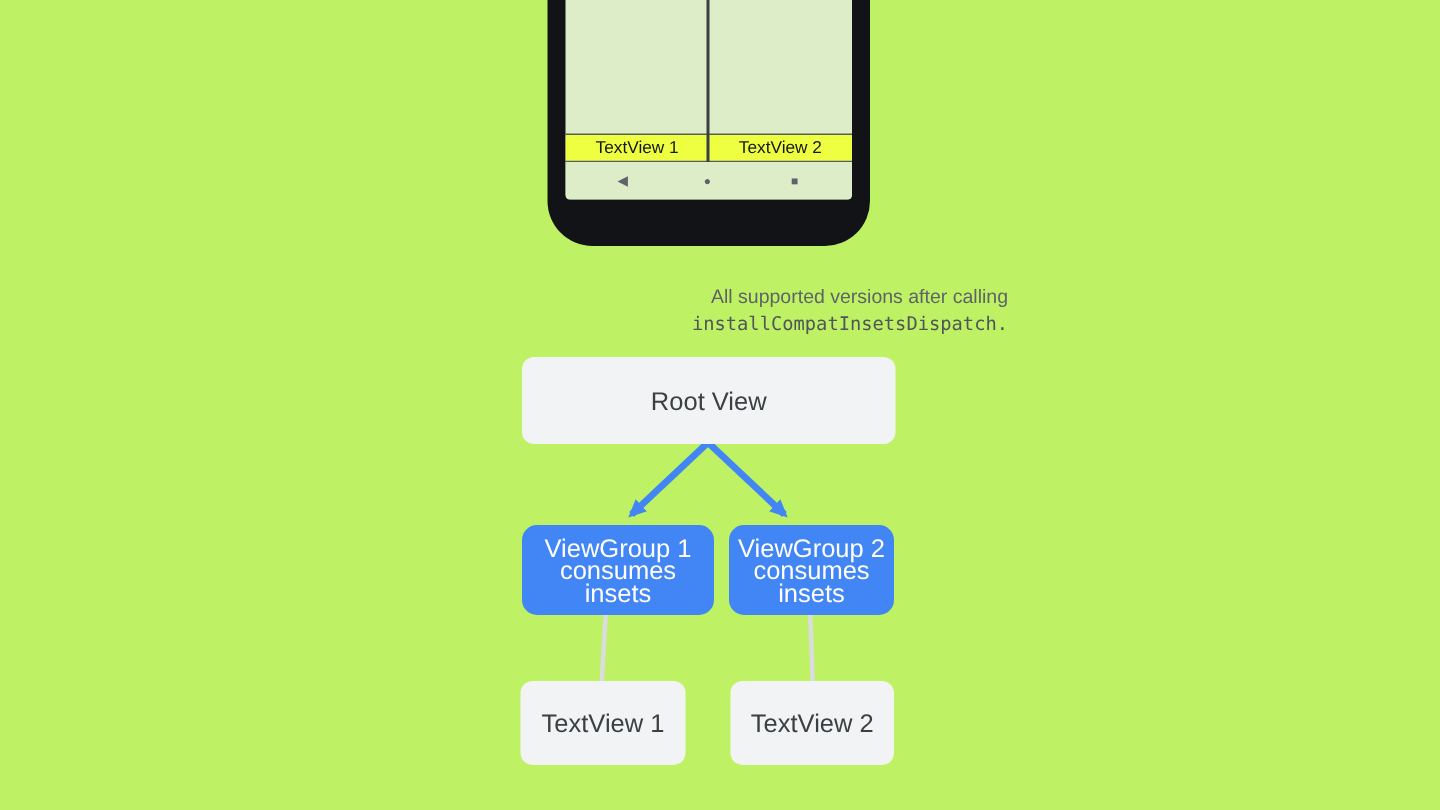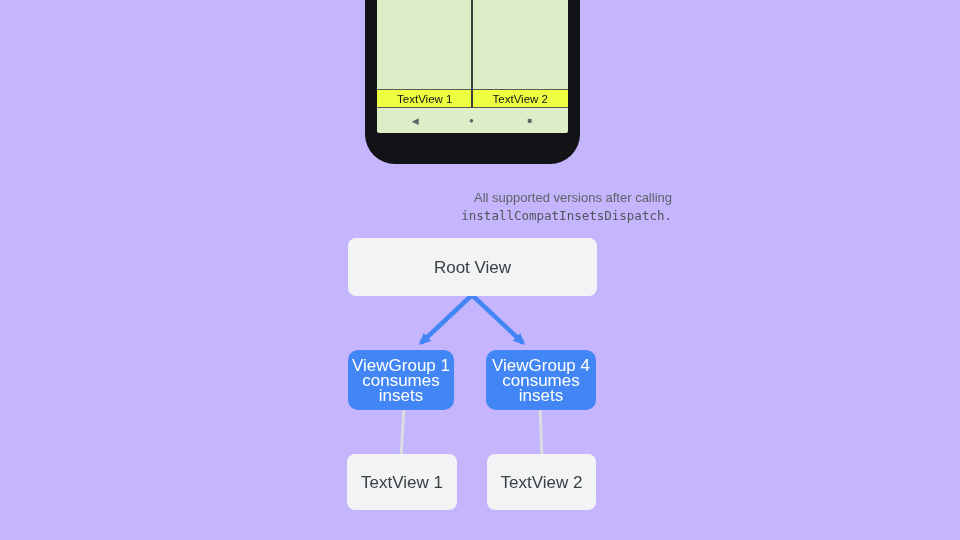--- a/index.html
+++ b/index.html
@@ -3,21 +3,21 @@
 <meta charset="utf-8">
 <style>
   * { margin: 0; padding: 0; box-sizing: border-box; }
   html, body { background: #ffffff; }
   body { font-family: "Liberation Sans", sans-serif; }
 
   .stage {
     position: relative;
     width: 960px;
     height: 540px;
-    background: #c4b5fd;
+    background: #bef264;
     overflow: hidden;
   }
 
   .connectors {
     position: absolute;
     left: 0; top: 0;
     pointer-events: none;
   }
 
   
@@ -118,21 +118,21 @@
     line-height: 15px;
     border-radius: 8px;
     white-space: pre-line;
   }
   .node-root { left: 348px; top: 238px; width: 249px; height: 58px; }
   .node-blue {
     background: #4285f4;
     color: #ffffff;
     border-radius: 10px;
   }
-  .node-vg1 { left: 348px; top: 350px; width: 106px; height: 60px; }
+  .node-vg1 { left: 348px; top: 350px; width: 128px; height: 60px; }
   .node-vg2 { left: 486px; top: 350px; width: 110px; height: 60px; }
   .node-tv1 { left: 347px; top: 454px; width: 110px; height: 56px; }
   .node-tv2 { left: 487px; top: 454px; width: 109px; height: 56px; }
 </style>
 </head>
 <body>
 
 <div class="stage">
 
   <svg class="connectors" width="960" height="540" viewBox="0 0 960 540">
@@ -166,19 +166,19 @@
 
   <div class="caption">
     <div class="caption-line1">All supported versions after calling</div>
     <div class="caption-line2">installCompatInsetsDispatch.</div>
   </div>
 
   <div class="node node-root">Root View</div>
   <div class="node node-blue node-vg1">ViewGroup 1
 consumes
 insets</div>
-  <div class="node node-blue node-vg2">ViewGroup 4
+  <div class="node node-blue node-vg2">ViewGroup 2
 consumes
 insets</div>
   <div class="node node-tv1">TextView 1</div>
   <div class="node node-tv2">TextView 2</div>
 
 </div>
 
 </body></html>

